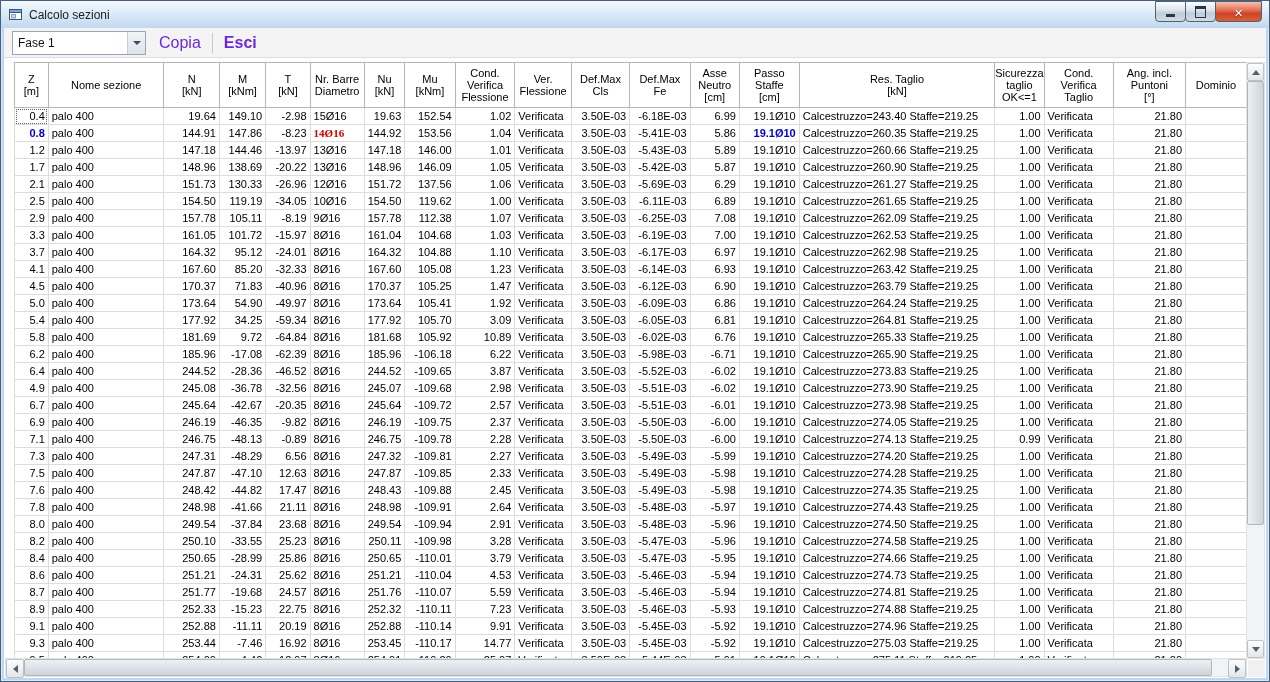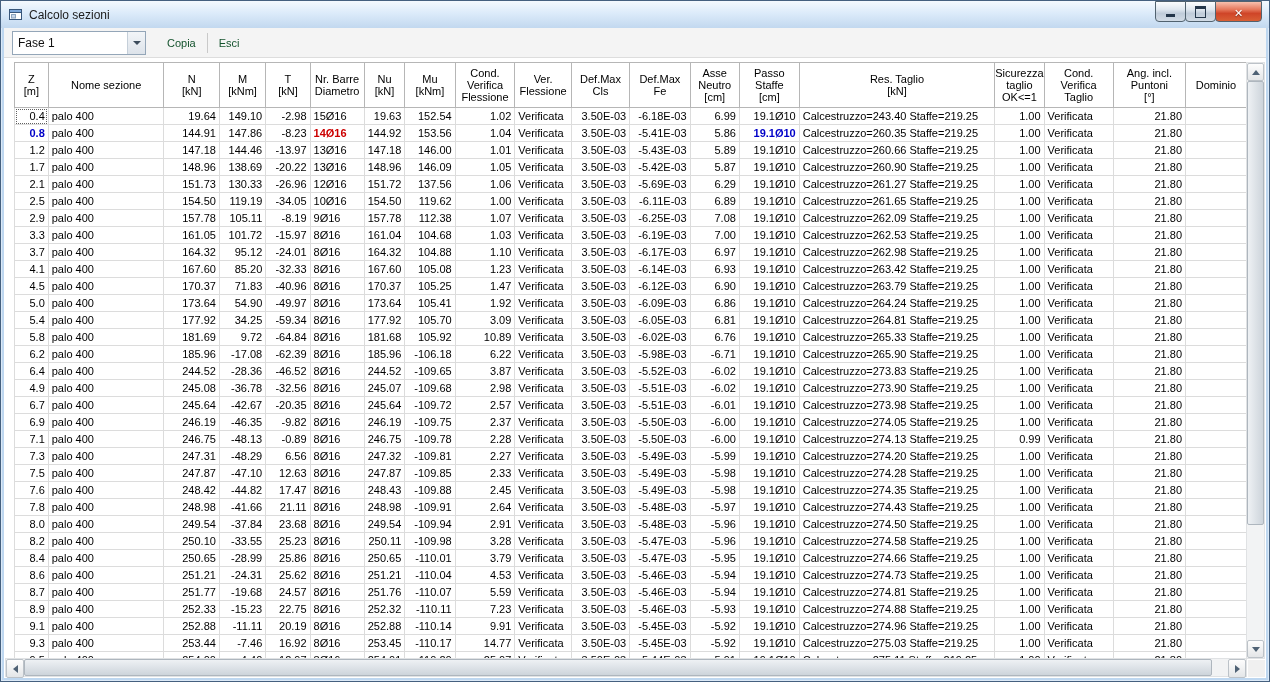--- a/index.html
+++ b/index.html
@@ -21,44 +21,44 @@
   .win-btn.close{width:45px;background:linear-gradient(#f7c0ae,#e5775b 40%,#cf4528 60%,#d95f35);}
   .glyph-min{width:9px;height:3px;background:#24364a;margin-top:7px;}
   .glyph-max{width:9px;height:8px;border:1px solid #24364a;border-top-width:3px;}
   .glyph-close::before{content:"\2715";color:#fff;font-size:11px;font-weight:bold;
                        text-shadow:0 1px 1px rgba(0,0,0,.4);}
   
   .app-body{flex:1;margin:0 3px 3px;background:#fff;display:flex;flex-direction:column;min-height:0;}
   .toolbar{flex:0 0 29px;display:flex;align-items:center;background:#f4f4f4;
            border-bottom:1px solid #ddd;padding-left:8px;}
   .combo{display:flex;align-items:stretch;height:22px;background:#fff;
-         border:1px solid #94a6b8;margin-right:12px;}
+         border:1px solid #94a6b8;margin-right:4px;}
   .combo.phase{width:132px;}
   .combo.comb{width:152px;}
   .combo-text{flex:1;display:flex;align-items:center;padding:0 5px;font-size:12px;color:#111;}
   .combo-arrow{width:17px;display:flex;align-items:center;justify-content:center;
                border-left:1px solid #c5cfd9;background:linear-gradient(#f2f5f8,#dde3ea);}
   .tri-down{width:0;height:0;border-left:4px solid transparent;border-right:4px solid transparent;
             border-top:4px solid #3c4c5c;}
-  .tool-btn{font-size:11px;color:#14532d;padding:0 9px;height:22px;display:flex;align-items:center;cursor:default;}
-  .tool-btn.bold{font-weight:normal;}
+  .tool-btn{font-size:16px;color:#6d28d9;padding:0 9px;height:22px;display:flex;align-items:center;cursor:default;}
+  .tool-btn.bold{font-weight:bold;}
   .tb-sep{width:1px;height:20px;background:#c9c9c9;margin:0 2px;}
   
   .grid-area{flex:1;position:relative;min-height:0;background:#fff;}
   .table-wrap{position:absolute;left:10px;top:4px;right:19px;bottom:18px;overflow:hidden;}
   table{border-collapse:collapse;table-layout:fixed;font-size:11px;color:#000;}
   th{font-weight:normal;text-align:center;vertical-align:middle;white-space:pre-line;
      line-height:12px;border:1px solid #b6b6b6;padding:2px 0;height:40px;background:#fff;
      overflow:hidden;}
   td{height:16px;line-height:15px;border:1px solid #dcdcdc;padding:0 3px;
      white-space:nowrap;overflow:hidden;}
   td.a-r{text-align:right;}
   td.a-l{text-align:left;}
   .hl-blue{color:var(--hl-blue,#0000c8);font-weight:bold;}
-  .hl-red{color:var(--hl-red,#cc0000);font-weight:bold;}
+  .hl-red{color:var(--hl-red,#cc0000);font-weight:bold;font-family:Liberation Serif, serif;}
   .focus-cell{outline:1px dotted #606060;outline-offset:-2px;}
   
   .vscroll{position:absolute;top:4px;right:1px;bottom:19px;width:17px;display:flex;
            flex-direction:column;background:#f2f3f4;border:1px solid #e0e2e4;}
   .hscroll{position:absolute;left:1px;bottom:1px;right:19px;height:17px;display:flex;
            background:#f2f3f4;border:1px solid #e0e2e4;}
   .sb-btn{flex:0 0 16px;display:flex;align-items:center;justify-content:center;
           background:linear-gradient(#fdfdfd,#e4e6e8);border:1px solid #bcc2c8;border-radius:2px;}
   .hscroll .sb-btn{height:100%;}
   .v-track,.h-track{flex:1;position:relative;}

